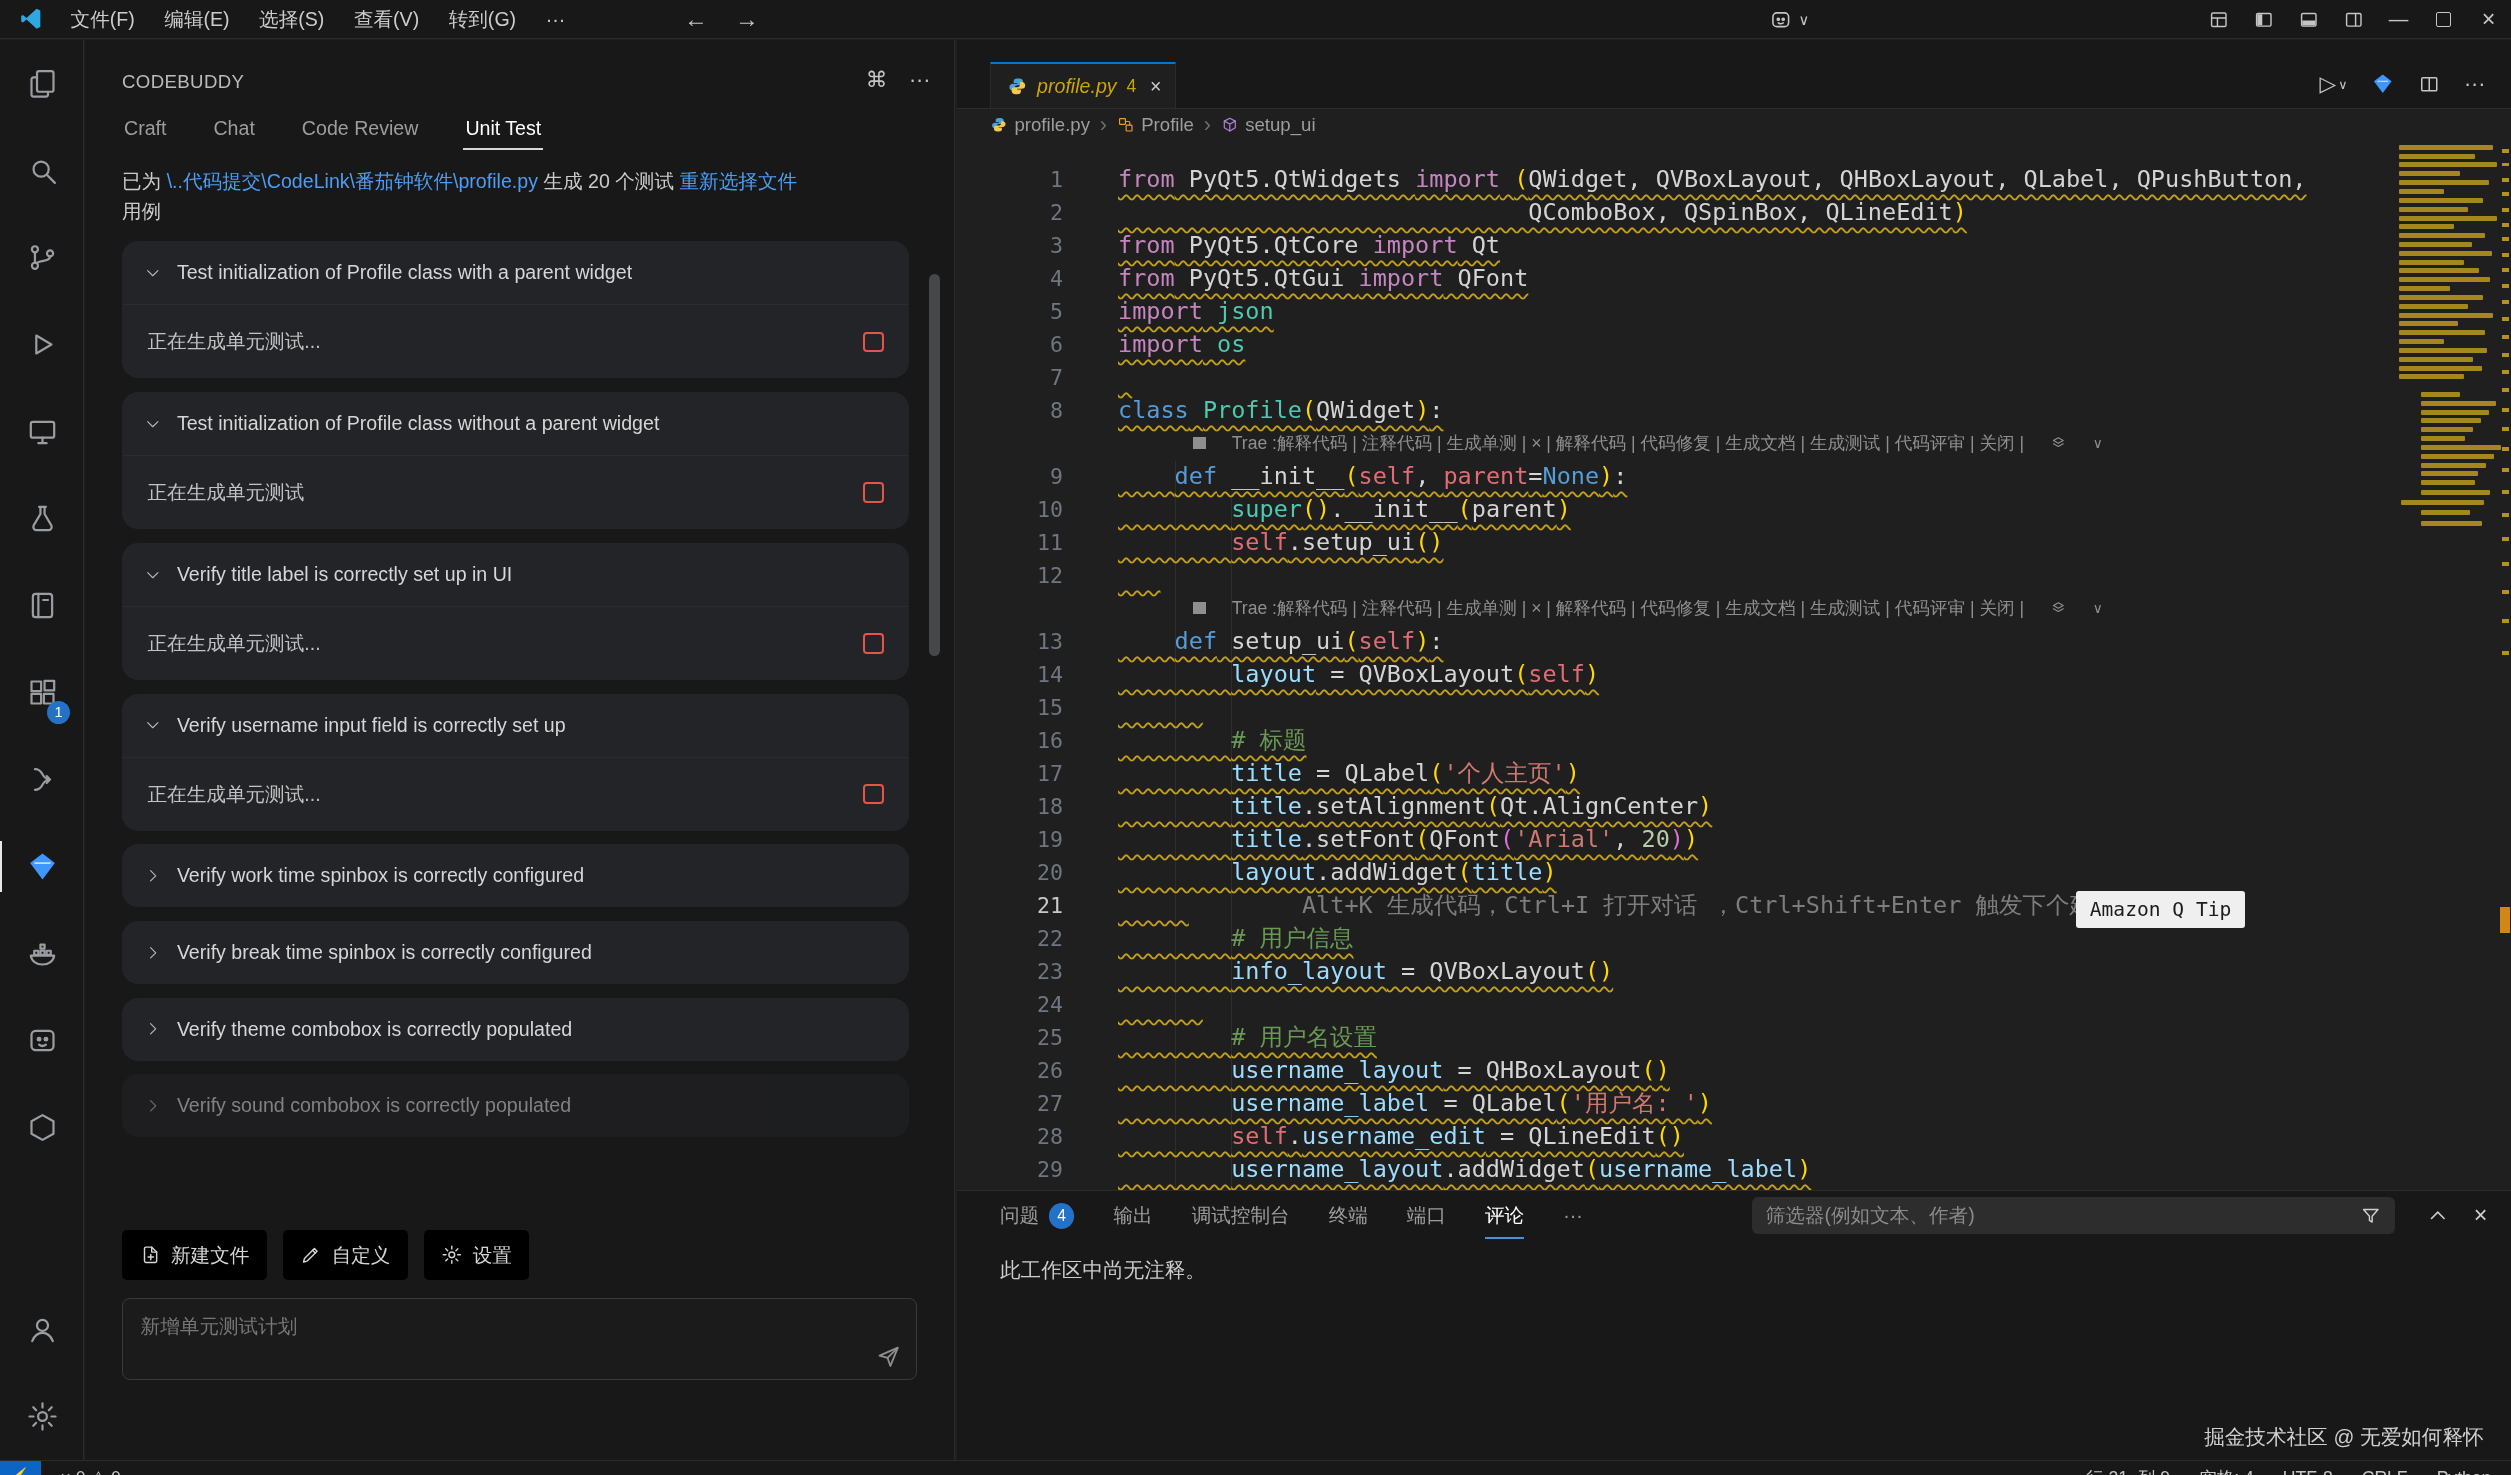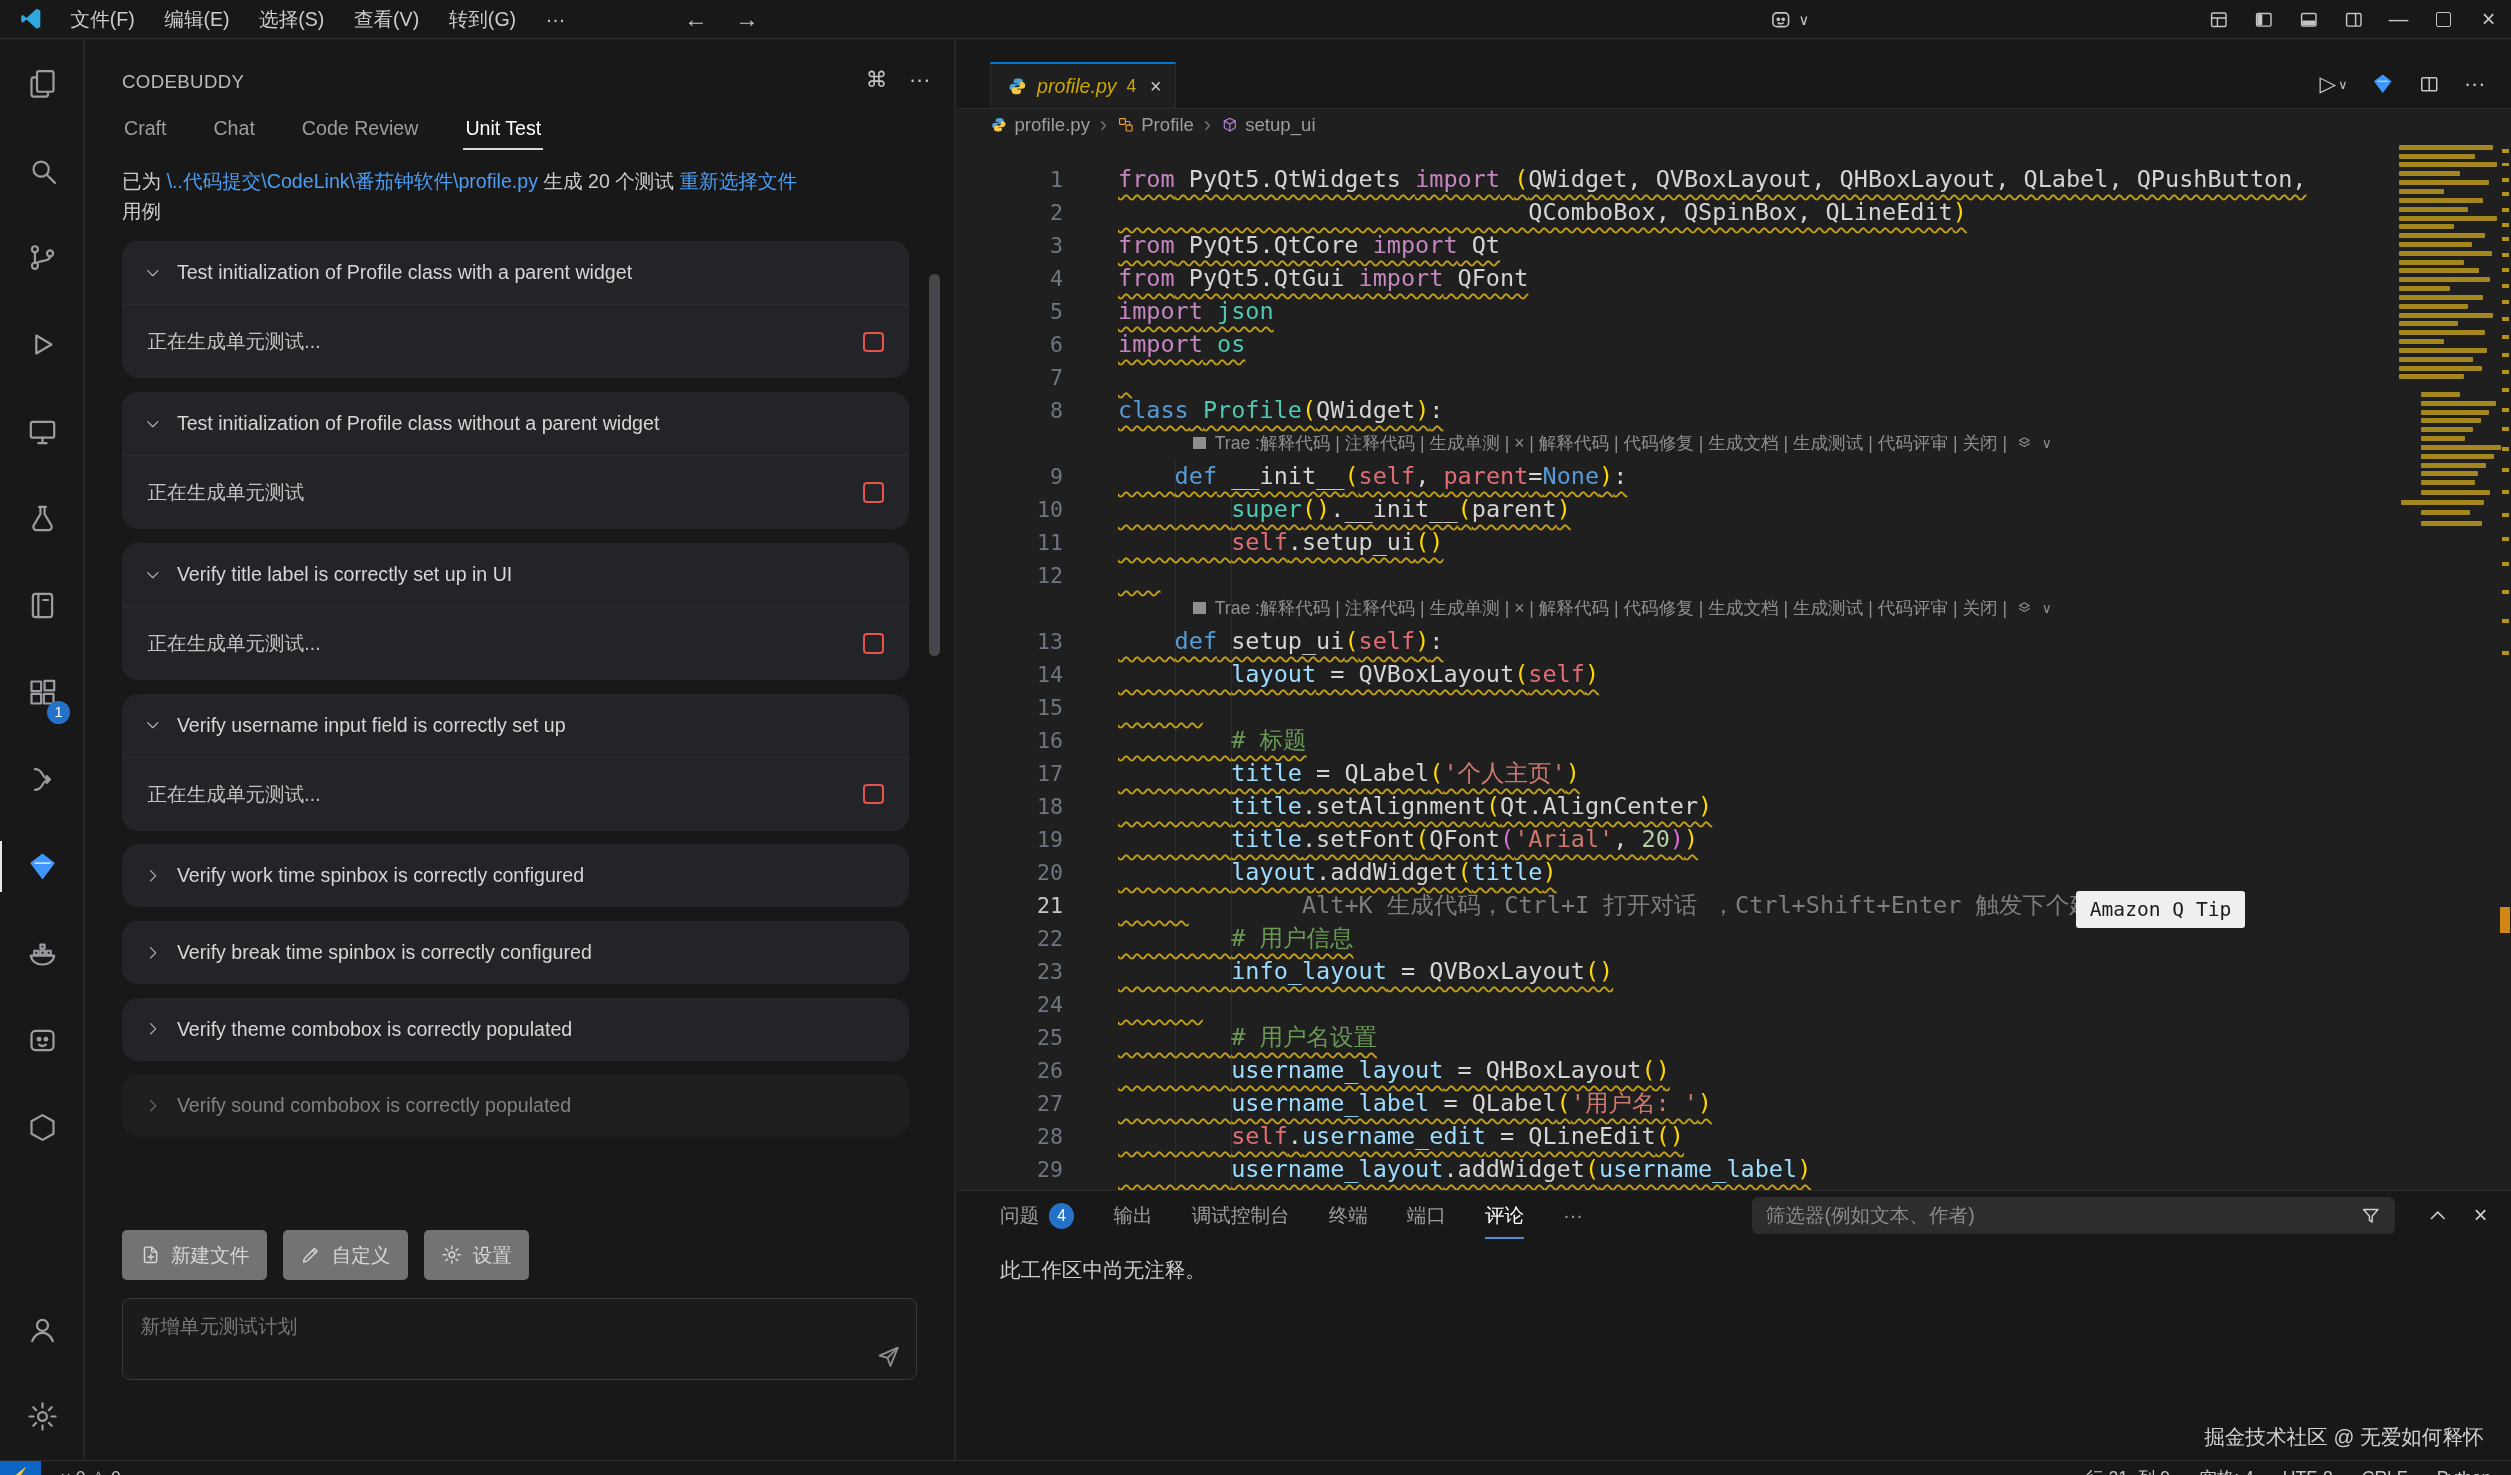--- a/index.html
+++ b/index.html
@@ -51,21 +51,21 @@
   .sb-notice a { color:#4c9df3; text-decoration:none; }
   .test-list { flex:1; overflow:hidden; padding:2px 45px 0 37px; position:relative; }
   .test-card { background:#232428; border-radius:16px; margin-bottom:13.7px; }
   .test-card.faded { opacity:.55; }
   .tc-head { height:63px; display:flex; align-items:center; gap:15.7px; padding:0 21.6px; color:#d6d6d6; }
   .tc-body { border-top:1px solid rgba(255,255,255,.04); padding:0 25.5px; height:74px; display:flex; align-items:center; color:#c2c2c2; }
   .stop-btn { margin-left:auto; width:20.6px; height:20.6px; border:2.5px solid #e5534b; border-radius:3.9px; }
   .chev { color:#b5b5b5; flex:none; }
   .list-scrollbar { position:absolute; right:13.7px; top:35px; width:11.8px; height:382px; background:#45474b; border-radius:5.9px; }
   .sb-actions { display:flex; gap:15.7px; margin:13.7px 37px 0; }
-  .sb-btn { display:flex; align-items:center; gap:9.8px; background:#737373; color:#d6d6d6;
+  .sb-btn { display:flex; align-items:center; gap:9.8px; background:#000000; color:#d6d6d6;
     border:none; border-radius:4.9px; padding:11.8px 17.6px; font-size:19.6px; font-family:inherit; }
   .sb-input-wrap { position:relative; margin:17.6px 37px 0; height:82px;
     border:1px solid #3a3a3a; border-radius:7.8px; background:#1b1b1b; }
   .sb-input { width:100%; height:100%; background:transparent; border:none; resize:none; outline:none;
     color:#cccccc; font-family:inherit; font-size:19.6px; padding:13.7px 17.6px; }
   .sb-input::placeholder { color:#777777; }
   .send-icon { position:absolute; right:13.7px; bottom:9.8px; color:#8f8f8f; }
   .sb-bottom-gap { height:94px; flex:none; }
 
   
@@ -95,21 +95,21 @@
   .gutter { width:161px; flex:none; text-align:right; padding-right:55px; color:#6e7681; font-size:21.6px; }
   .gutter.active { color:#c8c8c8; }
   .line-content { white-space:pre; color:#d4d4d4; }
   .sq { text-decoration-line:underline; text-decoration-style:wavy; text-decoration-color:#c3a018;
     text-decoration-thickness:2px; text-underline-offset:6.9px; }
   .tok-k1 { color:#c586c0; } .tok-k2 { color:#569cd6; } .tok-cl { color:#4ec9b0; }
   .tok-v { color:#9cdcfe; } .tok-s { color:#ce7870; } .tok-c { color:#6a9955; }
   .tok-num { color:#b5cea8; } .tok-pl { color:#d4d4d4; } .tok-b1 { color:#ffd700; }
   .tok-b2 { color:#da70d6; } .tok-sf { color:#e06c75; } .tok-kb { color:#569cd6; }
   .lens-row { height:33px; display:flex; align-items:center; padding-left:236px;
-    color:#8f8f8f; font-size:17.6px; gap:9px; }
+    color:#8f8f8f; font-size:17.6px; gap:26px; }
   .lens-sq { width:12.7px; height:12.7px; background:#8f8f8f; flex:none; }
   .ghost-text { color:#7d7d7d; }
   .amazon-badge { position:absolute; right:139px; top:2px; background:#efefef; color:#1b1b1b;
     font-family:"DejaVu Sans Mono", monospace; font-size:19.6px; padding:2px 13.7px; border-radius:2.9px; }
   .indent-guide { position:absolute; width:1px; background:rgba(255,255,255,.07); }
   .minimap { position:absolute; right:9.8px; top:3.9px; width:106px; height:588px; }
   .mm-bar { position:absolute; height:4.9px; background:#b3921f; opacity:.9; border-radius:1px; }
   .ruler { position:absolute; right:0; top:0; width:11.8px; bottom:0; }
   .ruler-mark { position:absolute; right:2px; width:6.9px; height:3.9px; background:#b3921f; }
   .ruler-mark.orange { background:#d18616; width:9.8px; height:25.5px; right:1px; }

